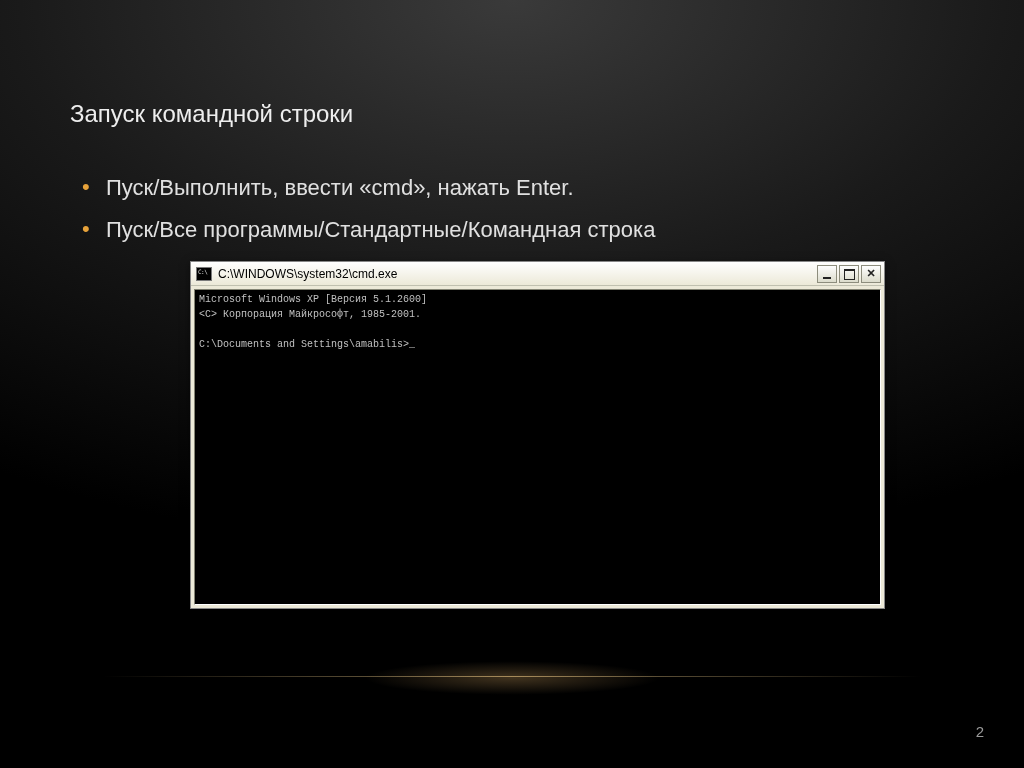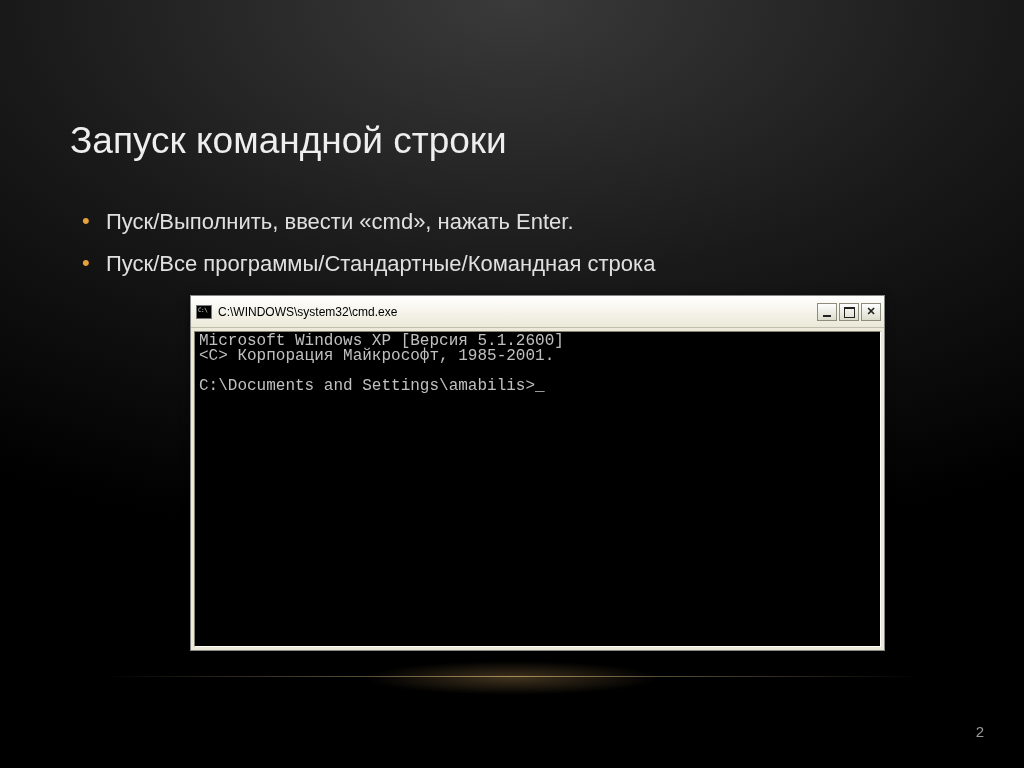--- a/index.html
+++ b/index.html
@@ -10,25 +10,24 @@
     font-family: "Segoe UI Light", "Segoe UI", Arial, sans-serif;
     color: #e8e8e8;
     position: relative;
   }
   .slide {
     padding: 100px 70px 40px 70px;
     position: relative;
     height: 100%;
   }
   .title {
-    font-size: 37px;
+    font-size: 24px;
     font-weight: 300;
     color: #eee;
     margin-bottom: 46px;
-    margin-top: 20px;
   }
   ul.bullets {
     list-style: none;
     margin-left: 10px;
   }
   ul.bullets li {
     position: relative;
     padding-left: 26px;
     font-size: 22px;
     font-weight: 300;
@@ -50,21 +49,21 @@
   }
   .cmd-window {
     width: 695px;
     border: 1px solid #888;
     background: #ece9d8;
     box-shadow: 0 2px 8px rgba(0,0,0,0.5);
   }
   .titlebar {
     display: flex;
     align-items: center;
-    height: 32px;
+    height: 24px;
     padding: 0 3px 0 5px;
     background: linear-gradient(#fff, #ece9d8);
     border-bottom: 1px solid #c0c0b0;
     font-family: Tahoma, Arial, sans-serif;
     font-size: 12px;
     color: #000;
   }
   .titlebar .appicon {
     width: 16px; height: 14px;
     background: #000;
@@ -98,21 +97,21 @@
   .win-btn.max::after { content: ""; display:block; width:9px; height:8px; border:1px solid #222; border-top-width:2px; margin:3px auto 0; }
   .win-btn.close { font-weight: bold; }
   .client {
     padding: 3px;
     background: #ece9d8;
   }
   .terminal {
     background: #000;
     color: #c0c0c0;
     font-family: "Lucida Console", "Courier New", monospace;
-    font-size: 16px;
+    font-size: 10px;
     line-height: 15px;
     padding: 2px 4px;
     height: 316px;
     white-space: pre;
     border: 1px solid #848474;
     border-bottom-color:#fff;
     border-right-color:#fff;
     overflow: hidden;
   }
   .cursor { display:inline-block; }

